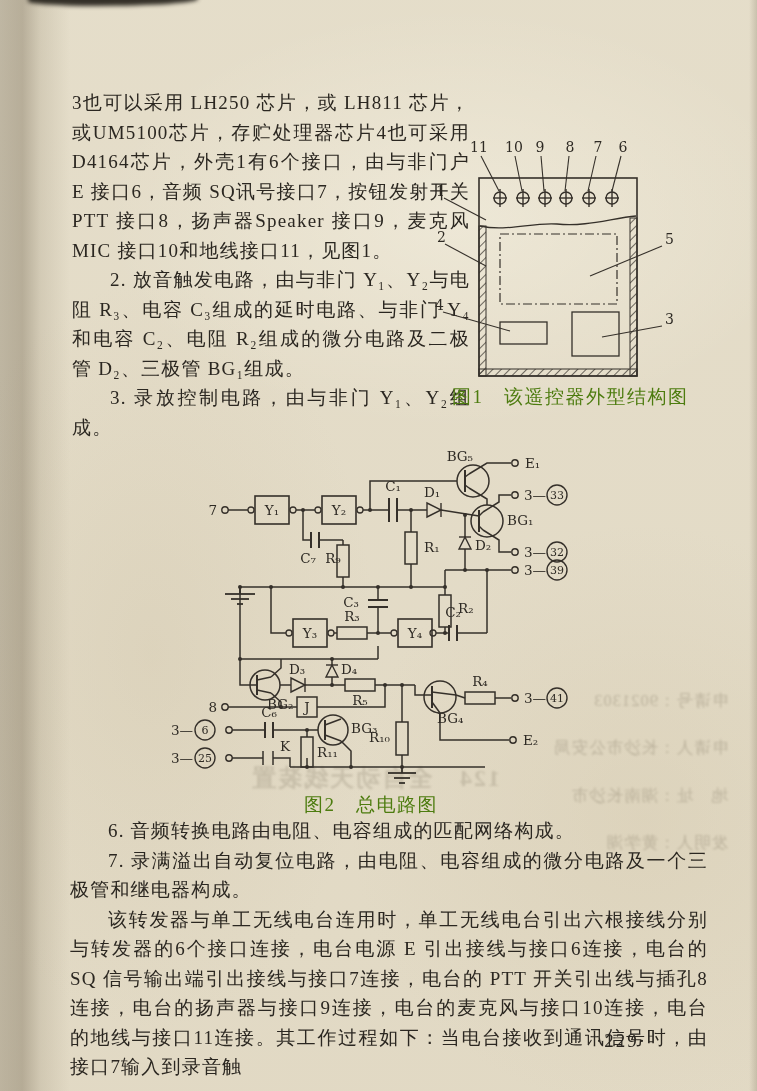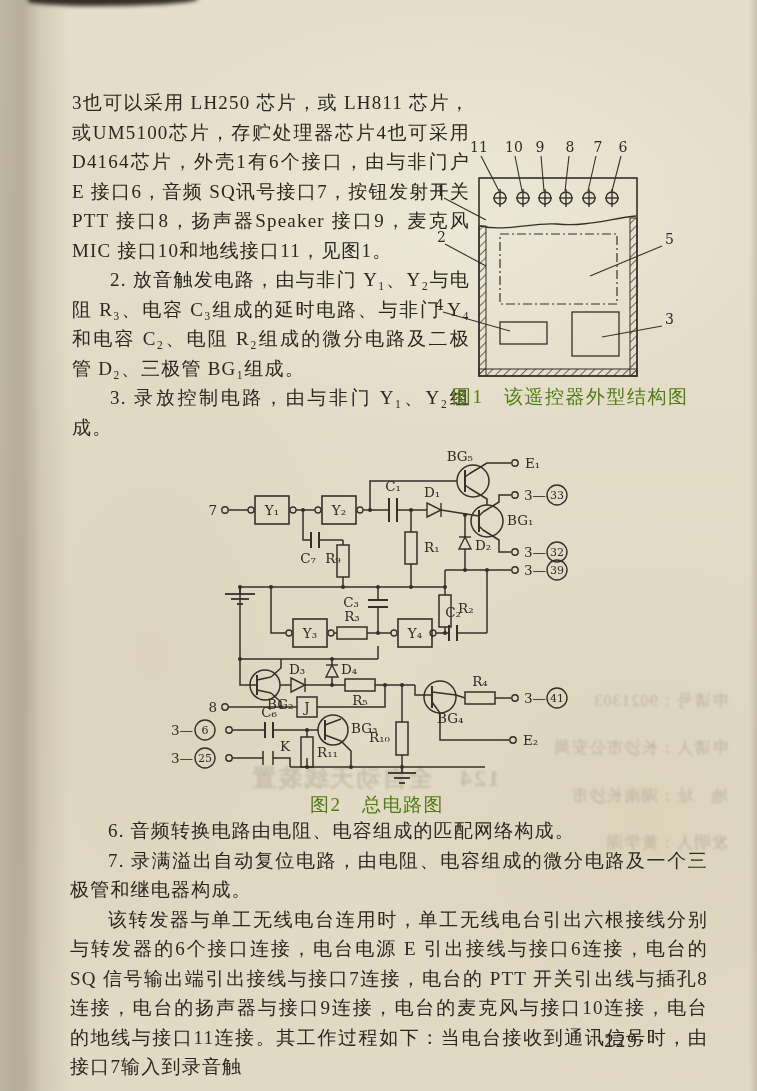--- a/index.html
+++ b/index.html
@@ -26,21 +26,21 @@
   .txt{position:absolute;font-size:19px;line-height:29.5px;letter-spacing:1.2px;text-align:justify;}
   .txt p{margin:0;}
   .indent{text-indent:2em;}
   .gap{margin-top:5px;}
 
   #intro-block{left:72px;top:88px;width:398px;}
   #bottom-block{left:70px;top:816px;width:638px;}
 
   .fig-caption{position:absolute;font-size:19px;letter-spacing:1.5px;color:#4d7c0f;white-space:nowrap;}
   #fig1-caption{left:452px;top:384px;}
-  #fig2-caption{left:304px;top:792px;margin-left:6px;}
+  #fig2-caption{left:304px;top:792px;}
 
   #fig1-svg{position:absolute;left:422px;top:134px;}
   #fig2-svg{position:absolute;left:75px;top:437px;}
 
   svg text{font-family:"DejaVu Serif","Liberation Serif",serif;fill:#2e2a24;}
   .comp-label{font-size:13.5px;}
   .term-num{font-size:11px;}
   .fig1-num{font-size:14px;}
 
   .page-number{position:absolute;left:596px;top:1030px;font-size:19px;letter-spacing:2px;}

